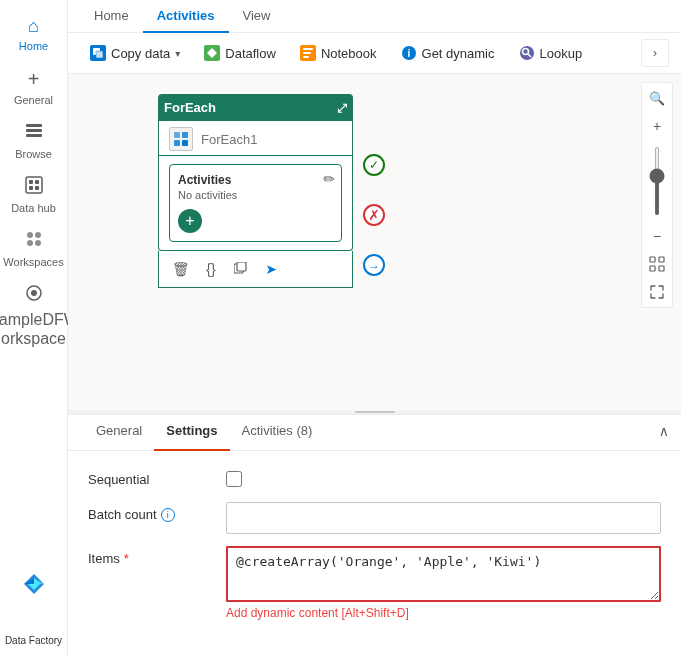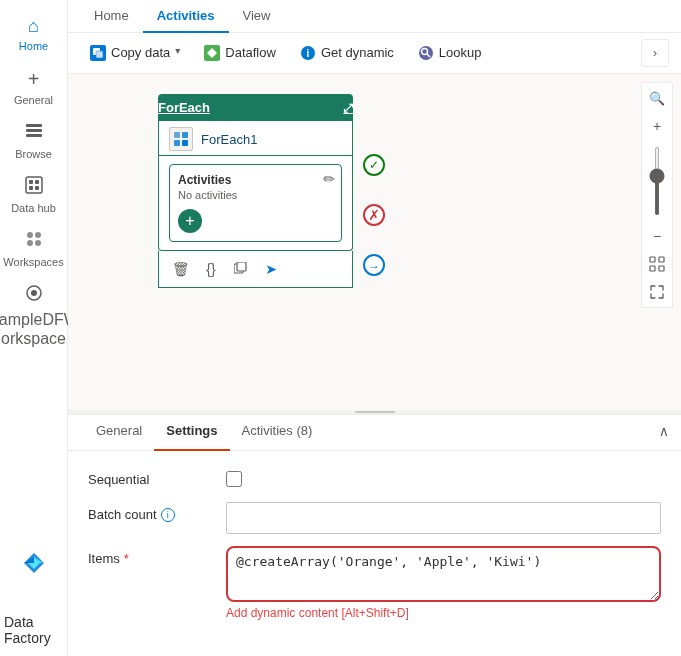--- a/index.html
+++ b/index.html
@@ -86,20 +86,21 @@
       display: flex;
       align-items: center;
       padding: 6px 12px;
       border-bottom: 1px solid #edebe9;
       background: #fff;
       gap: 4px;
       height: 42px;
     }
     .toolbar-btn {
       display: flex;
+      align-items: center;
       gap: 5px;
       padding: 5px 10px;
       border: none;
       background: transparent;
       cursor: pointer;
       color: #323130;
       font-size: 13px;
       border-radius: 2px;
     }
     .toolbar-more {
@@ -127,28 +128,27 @@
     
     .foreach-node {
       position: absolute;
       top: 20px;
       left: 90px;
       width: 195px;
     }
     .foreach-header {
       background: #1a7a5e;
       color: #fff;
-      padding: 6px 0;
+      padding: 6px 6px;
       border-radius: 4px 4px 0 0;
       display: flex;
       align-items: center;
       justify-content: space-between;
       font-size: 13px;
       font-weight: 600;
-      text-decoration: underline;
     }
     .foreach-title-row {
       display: flex;
       align-items: center;
       gap: 8px;
       padding: 6px 10px 4px 10px;
       background: #fff;
       border: 1px solid #1a7a5e;
       border-top: none;
     }
@@ -399,21 +399,21 @@
       outline: none;
       border-radius: 2px;
     }
     .textarea-input {
       width: 100%;
       height: 56px;
       border: 2px solid #d13438;
       padding: 6px 8px;
       font-size: 13px;
       outline: none;
-      border-radius: 8px;
+      border-radius: 1px;
       resize: vertical;
       color: #323130;
     }
     .dynamic-content-link {
       color: #ef4444;
       font-size: 12px;
       margin-top: 3px;
       cursor: pointer;
       text-decoration: none;
     }
@@ -493,21 +493,21 @@
   </div>
 
   <div class="sidebar-bottom">
     <div class="data-factory-logo">
       <svg width="28" height="28" viewBox="0 0 28 28" fill="none">
         <polygon points="4,14 14,4 24,14 14,24" fill="#0078d4" opacity="0.85"></polygon>
         <polygon points="8,14 14,8 20,14 14,20" fill="#50e6ff"></polygon>
         <polygon points="4,14 14,8 14,14" fill="#0078d4"></polygon>
         <polygon points="14,8 24,14 14,14" fill="#50e6ff" opacity="0.7"></polygon>
       </svg>
-      <span style="font-size:14px; text-align:left; color:#323130;margin-top:34px;">Data Factory</span>
+      <span style="font-size:10px; text-align:center; color:#323130;margin-top:34px;">Data Factory</span>
     </div>
   </div>
 </div>
 
 <div class="main">
 
   <div class="top-nav">
     <div class="nav-tab">Home</div>
     <div class="nav-tab active">Activities</div>
     <div class="nav-tab">View</div>
@@ -522,20 +522,29 @@
         </svg>
       <span>Copy data</span>
       <span class="dropdown-arrow">▾</span>
     </button>
     <button class="toolbar-btn">
       <svg width="16" height="16" viewBox="0 0 16 16">
           <rect x="0" y="0" width="16" height="16" rx="2" fill="#4caf50"></rect>
           <path d="M3 8 L8 3 L13 8 L8 13 Z" fill="#fff"></path>
         </svg>
       <span>Dataflow</span>
+    </button>
+    <button class="toolbar-btn">
+      <svg width="16" height="16" viewBox="0 0 16 16">
+          <rect x="0" y="0" width="16" height="16" rx="2" fill="#ff8c00"></rect>
+          <rect x="3" y="3" width="10" height="2" rx="1" fill="#fff"></rect>
+          <rect x="3" y="7" width="8" height="2" rx="1" fill="#fff"></rect>
+          <rect x="3" y="11" width="6" height="2" rx="1" fill="#fff"></rect>
+        </svg>
+      <span>Notebook</span>
     </button>
     <button class="toolbar-btn">
       <svg width="16" height="16" viewBox="0 0 16 16">
           <circle cx="8" cy="8" r="7" fill="#0078d4"></circle>
           <text x="8" y="12" text-anchor="middle" fill="#fff" font-size="10" font-weight="bold">i</text>
         </svg>
       <span>Get dynamic</span>
     </button>
     <button class="toolbar-btn">
       <svg width="16" height="16" viewBox="0 0 16 16">
@@ -557,21 +566,21 @@
       </div>
       <div class="foreach-title-row">
         <div class="foreach-name-icon">
           <svg width="14" height="14" viewBox="0 0 14 14" fill="none">
               <rect x="0" y="0" width="6" height="6" rx="1" fill="#0078d4" opacity="0.6"></rect>
               <rect x="8" y="0" width="6" height="6" rx="1" fill="#0078d4" opacity="0.8"></rect>
               <rect x="0" y="8" width="6" height="6" rx="1" fill="#0078d4" opacity="0.8"></rect>
               <rect x="8" y="8" width="6" height="6" rx="1" fill="#0078d4"></rect>
             </svg>
         </div>
-        <span style="font-size:13px; color:#0c4a6e;">ForEach1</span>
+        <span style="font-size:13px; color:#737373;">ForEach1</span>
       </div>
       <div class="foreach-inner">
         <div class="activities-box">
           <span class="edit-icon-btn">✏</span>
           <div class="activities-label">Activities</div>
           <div class="activities-sub">No activities</div>
           <div class="add-circle">+</div>
         </div>
       </div>
       <div class="node-toolbar">

